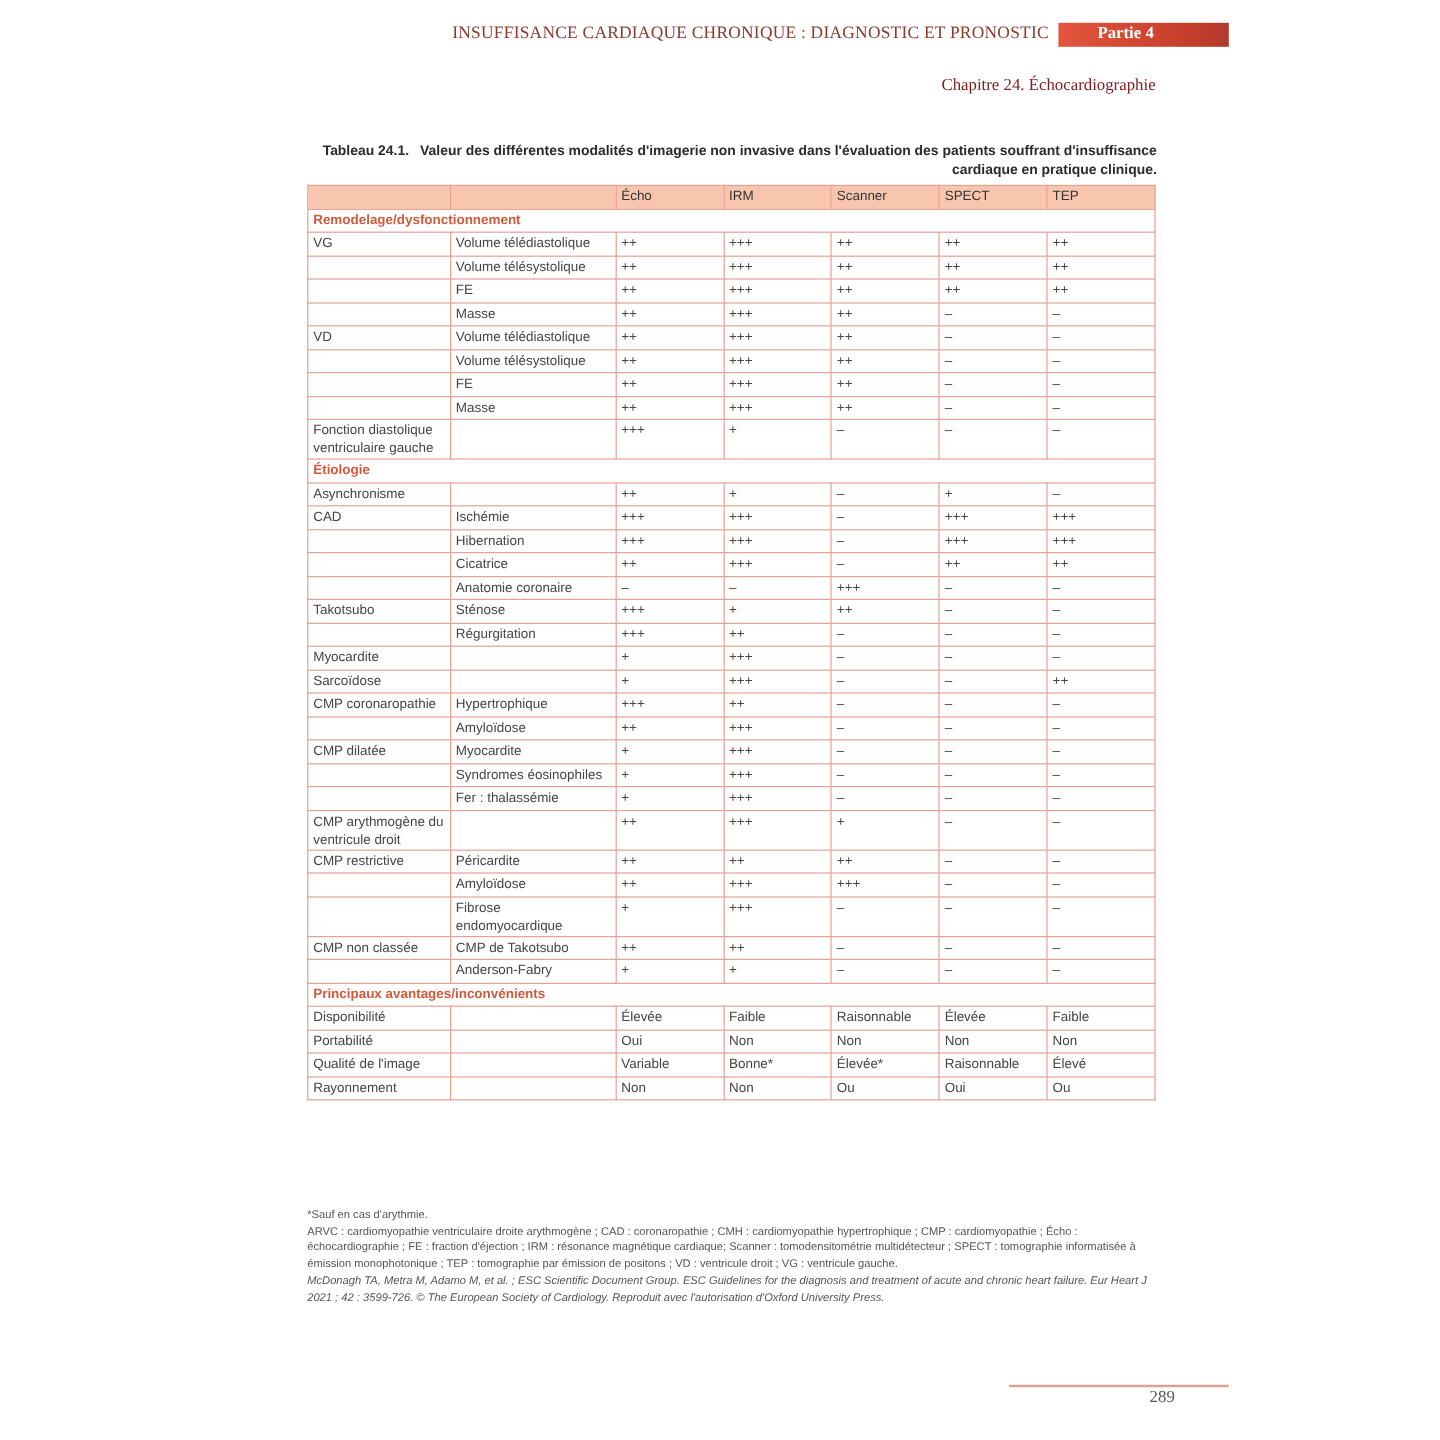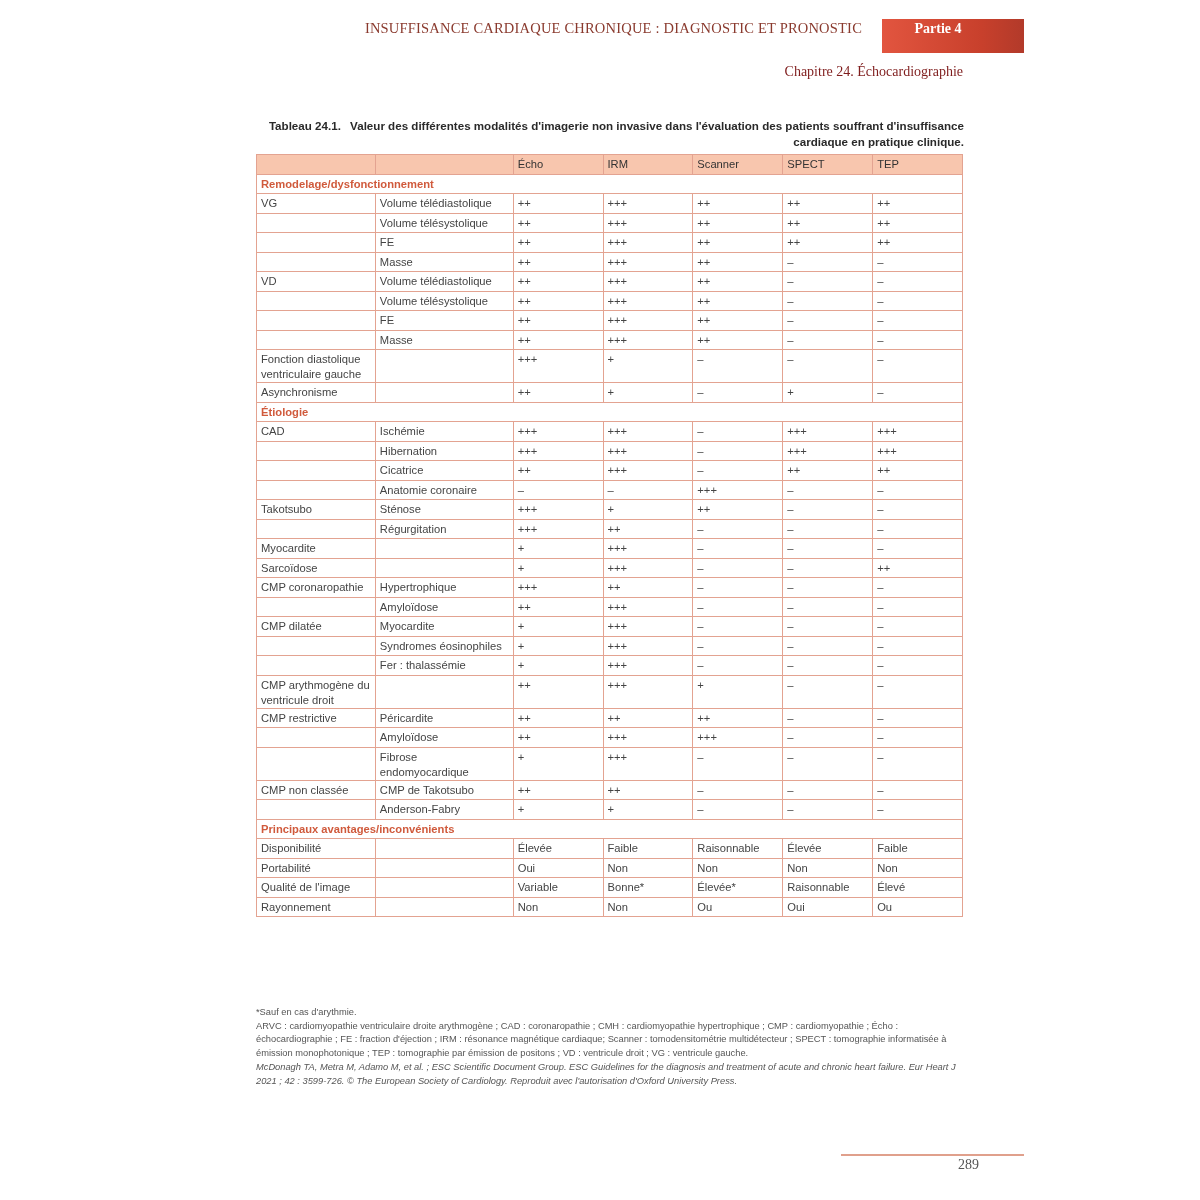--- a/index.html
+++ b/index.html
@@ -1,21 +1,21 @@
 <!DOCTYPE html>
 <html><head>
 <meta charset="utf-8">
 <style>
   html, body { margin:0; padding:0; background:#ffffff; }
   body { width:1200px; height:1200px; position:relative; overflow:hidden;
          font-family:"Liberation Sans", "DejaVu Sans", sans-serif; color:#3a3a3a; }
   .running-head { position:absolute; top:19px; left:400px; width:624px; height:20px; }
-  .rh-title { position:absolute; right:162px; top:1px; font-family:"Liberation Serif", "DejaVu Serif", serif;
+  .rh-title { position:absolute; right:150px; top:1px; font-family:"Liberation Serif", "DejaVu Serif", serif;
               font-size:14.5px; letter-spacing:0.2px; color:#8a3a2e; white-space:nowrap; }
-  .rh-part { position:absolute; right:0; top:0; width:142px; height:34px;
+  .rh-part { position:absolute; right:0; top:0; width:142px; height:20px;
              background:linear-gradient(90deg,#e2553f 0%,#c8402c 70%,#b23a2a 100%);
              color:#fff; font-family:"Liberation Serif", "DejaVu Serif", serif; font-weight:bold;
              font-size:14px; line-height:20px; text-align:center; padding-right:30px; box-sizing:border-box; }
   .chapter { position:absolute; top:64px; right:237px; font-family:"Liberation Serif", "DejaVu Serif", serif;
              font-size:14px; color:#7f1d1d; }
   .caption { position:absolute; top:118px; left:256px; width:708px; font-size:11.6px; line-height:16px;
              font-weight:bold; color:#2a2a2a;text-align:right; }
   .caption .num { margin-right:6px; }
   table.t { position:absolute; top:154px; left:256px; width:707px; border-collapse:collapse;
             font-size:11.2px; color:#444; }
@@ -144,30 +144,30 @@
       <tr>
         <td>Fonction diastolique ventriculaire gauche</td>
         <td></td>
         <td>+++</td>
         <td>+</td>
         <td>–</td>
         <td>–</td>
         <td>–</td>
       </tr>
       <tr>
+        <td colspan="7" class="sec">Étiologie</td>
+      </tr>
+      <tr>
         <td>Asynchronisme</td>
         <td></td>
         <td>++</td>
         <td>+</td>
         <td>–</td>
         <td>+</td>
         <td>–</td>
-      </tr>
-      <tr>
-        <td colspan="7" class="sec">Étiologie</td>
       </tr>
       <tr>
         <td>CAD</td>
         <td>Ischémie</td>
         <td>+++</td>
         <td>+++</td>
         <td>–</td>
         <td>+++</td>
         <td>+++</td>
       </tr>

